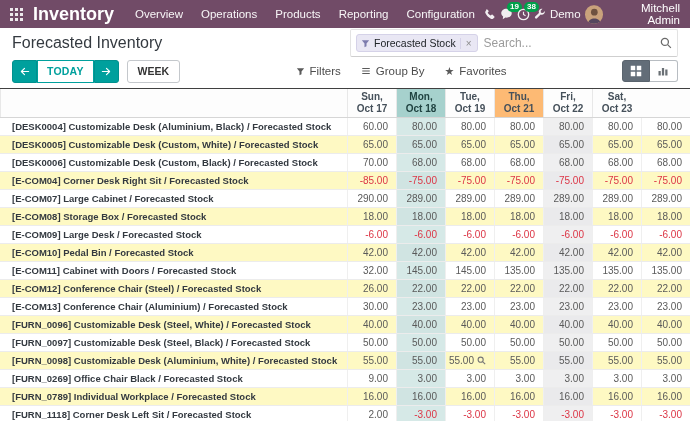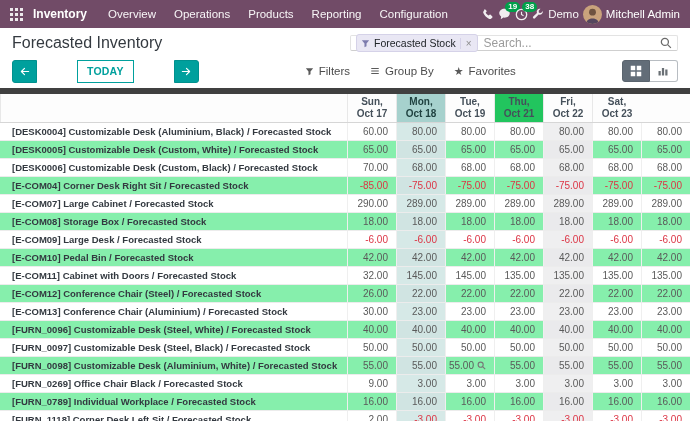--- a/index.html
+++ b/index.html
@@ -4,51 +4,51 @@
 <style>
   * { margin:0; padding:0; box-sizing:border-box; }
   html,body { width:690px; height:421px; overflow:hidden; background:#fff;
               font-family:"Liberation Sans", sans-serif; }
   .screen { width:690px; height:421px; overflow:hidden; display:flex; flex-direction:column; background:#fff; }
 
   
   .topbar { height:28px; flex:0 0 28px; background:#714B67; display:flex; align-items:center;
             color:#fff; font-size:11.5px; padding:0 10px; }
   .apps-icon { display:flex; margin-right:10px; cursor:pointer; }
-  .app-name { font-weight:bold; font-size:12px; margin-right:12px; cursor:pointer; }
+  .app-name { font-weight:bold; font-size:18px; margin-right:12px; cursor:pointer; }
   .menus { display:flex; }
   .menu-item { padding:0 9px; line-height:28px; cursor:pointer; opacity:.95; }
   .systray { margin-left:auto; display:flex; align-items:center; gap:4px; }
   .tray-icon { position:relative; display:flex; align-items:center; cursor:pointer; line-height:1; }
   .badge { position:absolute; top:-6px; right:-9px; background:#00A04A; color:#fff; font-size:8px;
            line-height:10px; padding:0 3px; border-radius:7px; font-weight:bold; }
   .env-label { opacity:.95; cursor:pointer; }
   .avatar { width:19px; height:19px; border-radius:50%; overflow:hidden; display:flex; cursor:pointer; }
   .user-name { cursor:pointer;text-align:right; }
 
   
   .cp-row1 { height:30px; flex:0 0 30px; display:flex; align-items:center;
              justify-content:space-between; padding:0 12px; }
   .page-title { font-size:16px; font-weight:400; color:#343a40; }
-  .searchbox { display:flex; align-items:center; width:328px; height:16px;
+  .searchbox { display:flex; align-items:center; width:328px; height:28px;
                border:1px solid #e3e3e3; border-bottom:1px solid #cfcfcf; border-radius:2px;
                padding:0 5px; gap:6px; background:#fff; }
   .facet { display:flex; align-items:center; background:#e9e7f4; border:1px solid #d5d2e8;
            border-radius:3px; font-size:10.5px; color:#212529; height:18px; }
   .f-icon { display:flex; padding:0 3px 0 4px; }
   .f-label { padding:0 4px 0 1px; white-space:nowrap; }
   .facet-x { padding:0 5px; color:#8b8b8b; border-left:1px solid #d5d2e8; font-size:10px; cursor:pointer; }
   .searchbox input { flex:1; border:none; outline:none; font-size:12px; color:#555; background:transparent; min-width:20px; }
   .searchbox input::placeholder { color:#9b9b9b; }
   .search-mag { display:flex; cursor:pointer; }
 
   
   .cp-row2 { height:30px; flex:0 0 30px; display:flex; align-items:center; padding:0 12px 4px; }
   button { font-family:inherit; cursor:pointer; }
-  .btn-group { display:flex;gap:40px; }
+  .btn-group { display:flex; }
   .btn-nav { background:#00A09D; border:1px solid #00918e; color:#fff; width:25px; height:23px;
              display:flex; align-items:center; justify-content:center; padding:0; }
   .btn-nav.prev { border-radius:3px 0 0 3px; }
   .btn-nav.next { border-radius:0 3px 3px 0; }
   .btn-today { background:#fff; color:#00A09D; border:1px solid #00A09D; height:23px;
                padding:0 9px; font-size:10.5px; font-weight:bold; letter-spacing:.2px; }
   .btn-week { background:#fff; border:1px solid #c4c8cc; border-radius:3px; height:23px;
               padding:0 10px; color:#333; font-size:10.5px; font-weight:bold; margin-left:8px; }
   .btn-month { background:transparent; border:none; color:#00A09D; height:23px;
                padding:0 9px; font-size:10.5px; font-weight:bold; margin-left:2px; }
@@ -56,31 +56,31 @@
   .opt { display:flex; align-items:center; gap:5px; cursor:pointer; }
   .opt .star { font-size:11px; color:#5a5a5a; line-height:1; }
   .switcher { display:flex; }
   .sw { width:28px; height:22px; border:1px solid #b8bdc2; background:#fff;
         display:flex; align-items:center; justify-content:center; padding:0; }
   .sw.active { background:#626d78; border-color:#5a646e; }
   .sw:first-child { border-radius:3px 0 0 3px; }
   .sw:last-child { border-radius:0 3px 3px 0; border-left:none; }
 
   
-  .grid { flex:1; overflow:hidden; border-top:6px solid #404040; }
+  .grid { flex:1; overflow:hidden; border-top:1px solid #404040; }
   .grid-header, .grid-row { display:grid; grid-template-columns:minmax(0,1fr) repeat(7,49px); }
   .grid-header { height:29px; border-bottom:1px solid #d6d6d6; background:#fdfdfd; }
   .corner { border-left:none; }
   .col-h { display:flex; flex-direction:column; align-items:center; justify-content:center;
            font-size:10px; font-weight:bold; color:#45505a; line-height:12px;
            border-left:1px solid #e8e8e8; cursor:pointer; }
   .col-h.today { background:#a6d1cd; color:#1f4240; }
-  .col-h.shaded { background:#22c55e;align-items:center; }
+  .col-h.shaded { background:#fdba74;align-items:center; }
   .grid-row { height:18px; border-bottom:1px solid #ececec; background:#fff; }
-  .grid-row.alt { background:#86efac; }
+  .grid-row.alt { background:#fef9c3; }
   .row-label { font-size:9.5px; font-weight:bold; color:#333940; display:flex; align-items:center;
                padding:0 4px 0 12px; white-space:nowrap; overflow:hidden; cursor:pointer; }
   .cell { display:flex; align-items:center; justify-content:flex-end; padding:0 8px 0 2px;
           font-size:10px; color:#5a5a5a; border-left:1px solid #efefef; cursor:pointer; }
   .cell.today { background:#d6e9e7; }
   .grid-row.alt .cell.today { background:#d0e4e2; }
   .cell.shaded { background:#efeff0; }
   .grid-row.alt .cell.shaded { background:#eaeaec; }
   .cell.neg { color:#dc3545; }
   .cell-mag { display:inline-flex; margin-left:3px; }
@@ -178,20 +178,21 @@
             <path d="M14 8H3.5M8 3.5 3.5 8 8 12.5" stroke="#fff" stroke-width="1.7" fill="none" stroke-linecap="round" stroke-linejoin="round"></path>
           </svg>
       </button>
       <button class="btn-today">TODAY</button>
       <button class="btn-nav next">
         <svg width="11" height="11" viewBox="0 0 16 16">
             <path d="M2 8h10.5M8 3.5 12.5 8 8 12.5" stroke="#fff" stroke-width="1.7" fill="none" stroke-linecap="round" stroke-linejoin="round"></path>
           </svg>
       </button>
     </div>
+    <button class="btn-week">WEEK</button>
 
     <div class="search-opts">
       <span class="opt">
         <svg width="9" height="9" viewBox="0 0 16 16">
             <path d="M1.5 2h13L9.8 8v5l-3.6 1.8V8L1.5 2z" fill="#5a5a5a"></path>
           </svg>
         <span>Filters</span>
       </span>
       <span class="opt">
         <svg width="10" height="10" viewBox="0 0 16 16">

